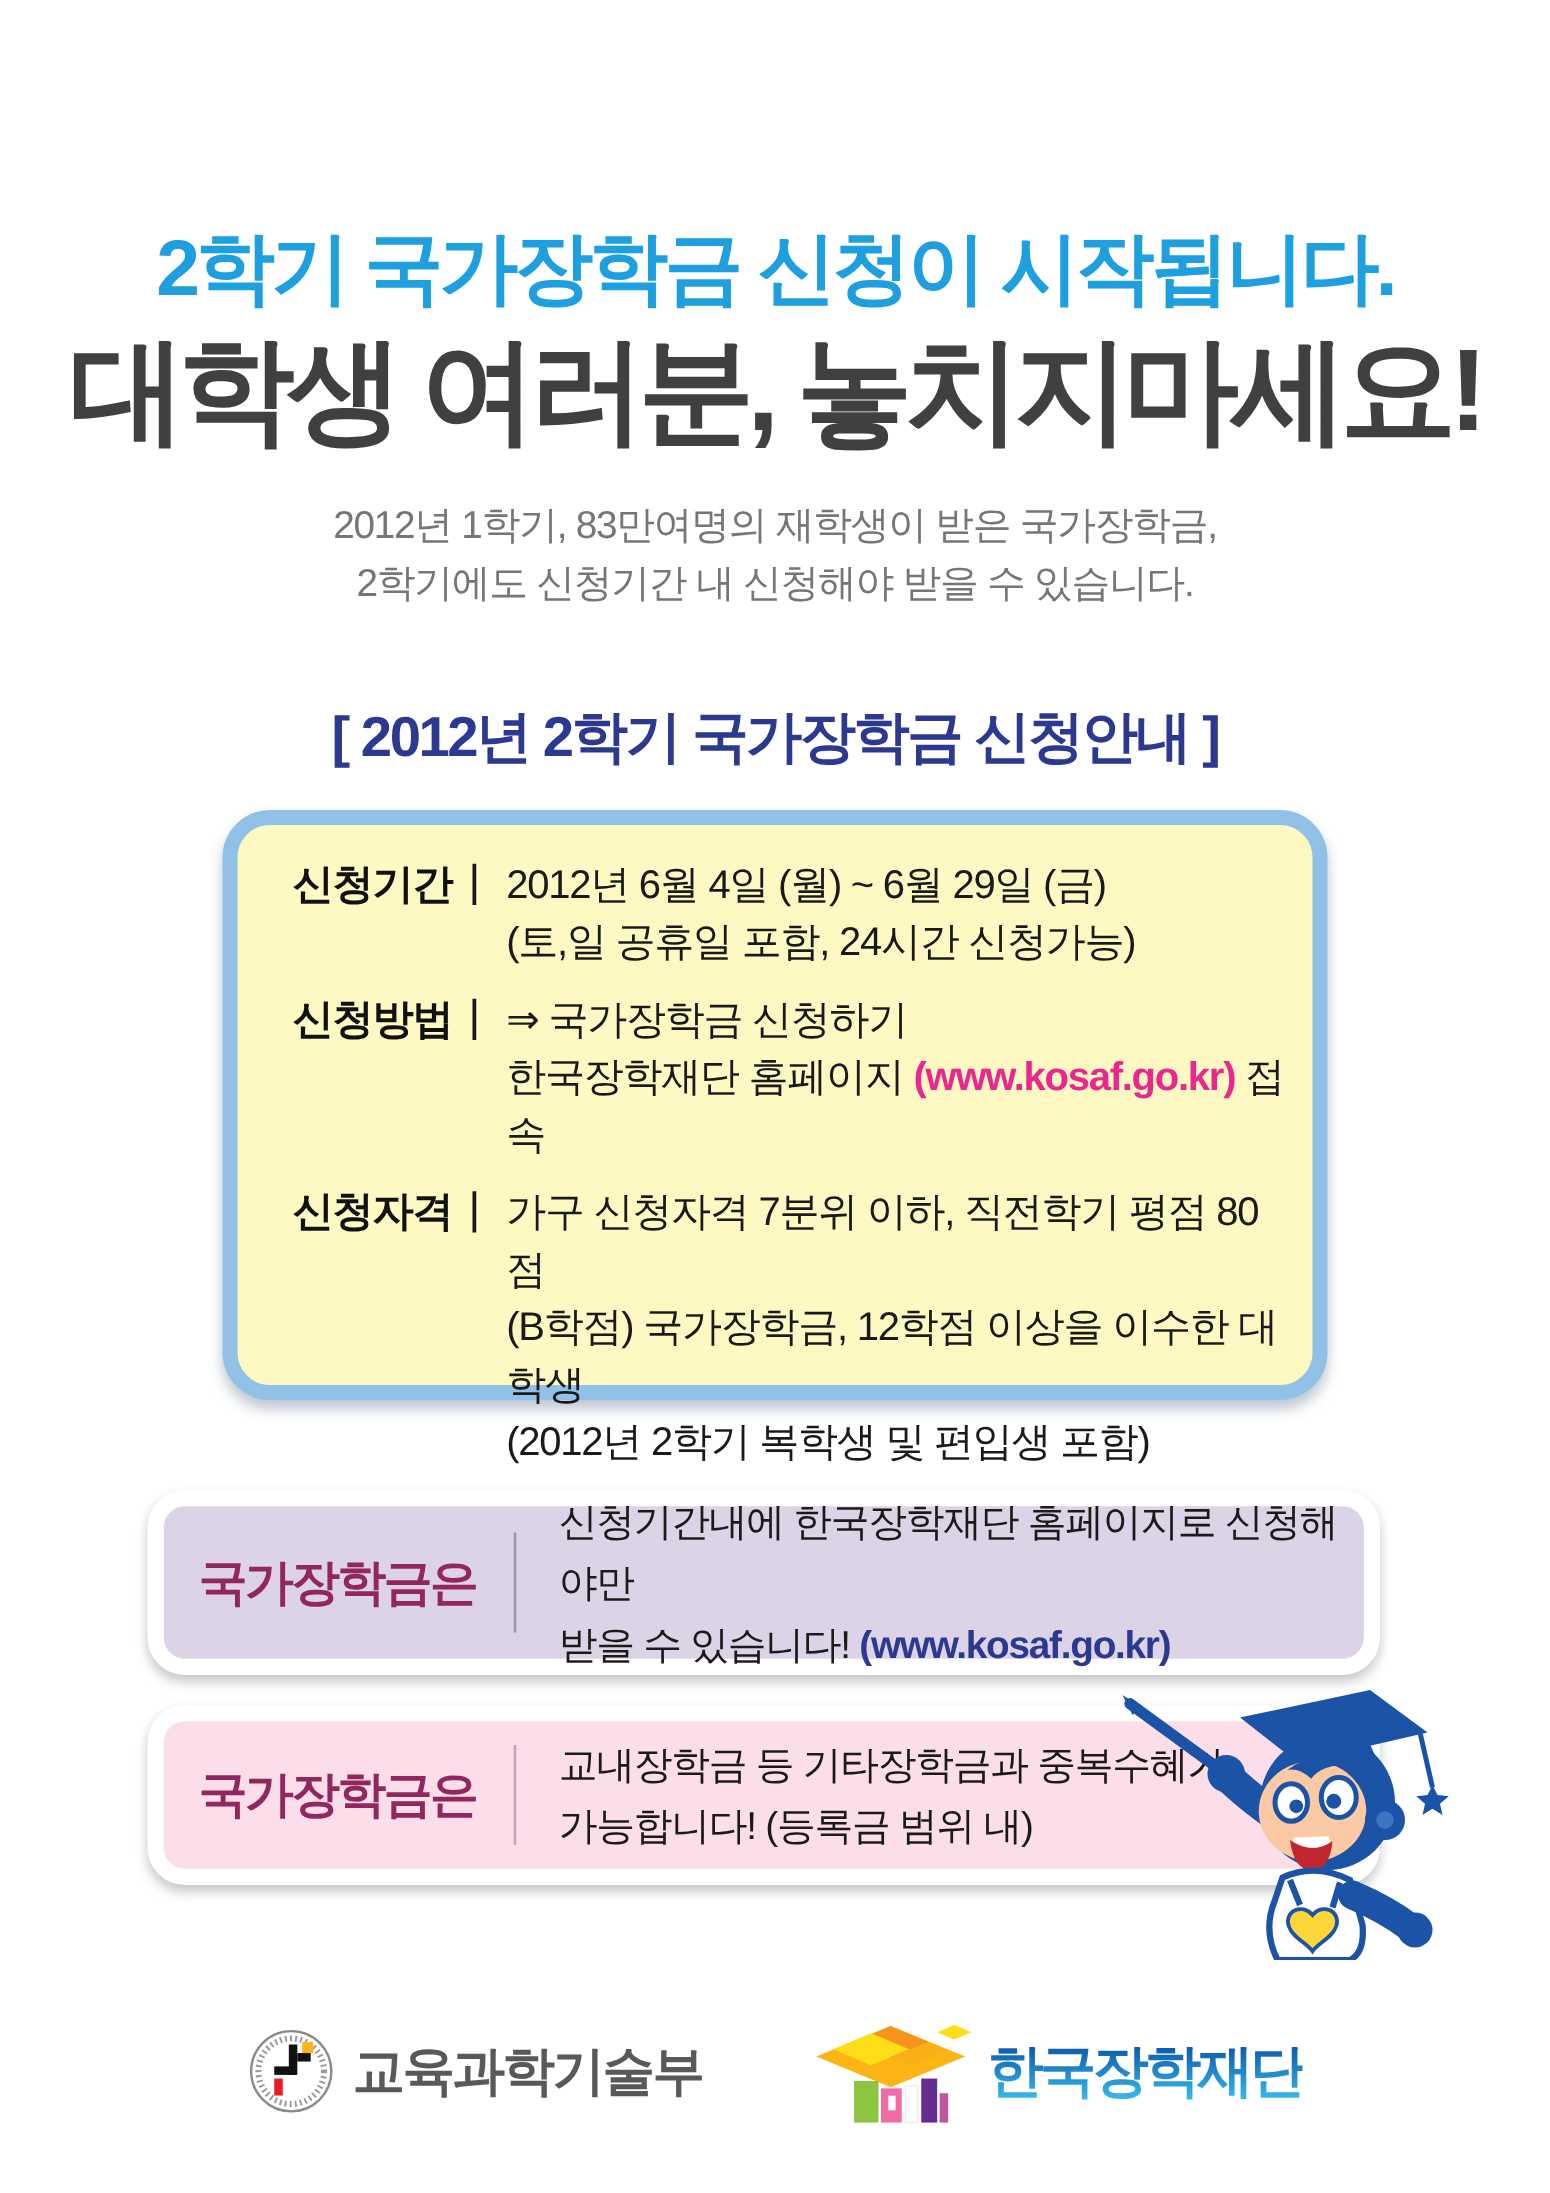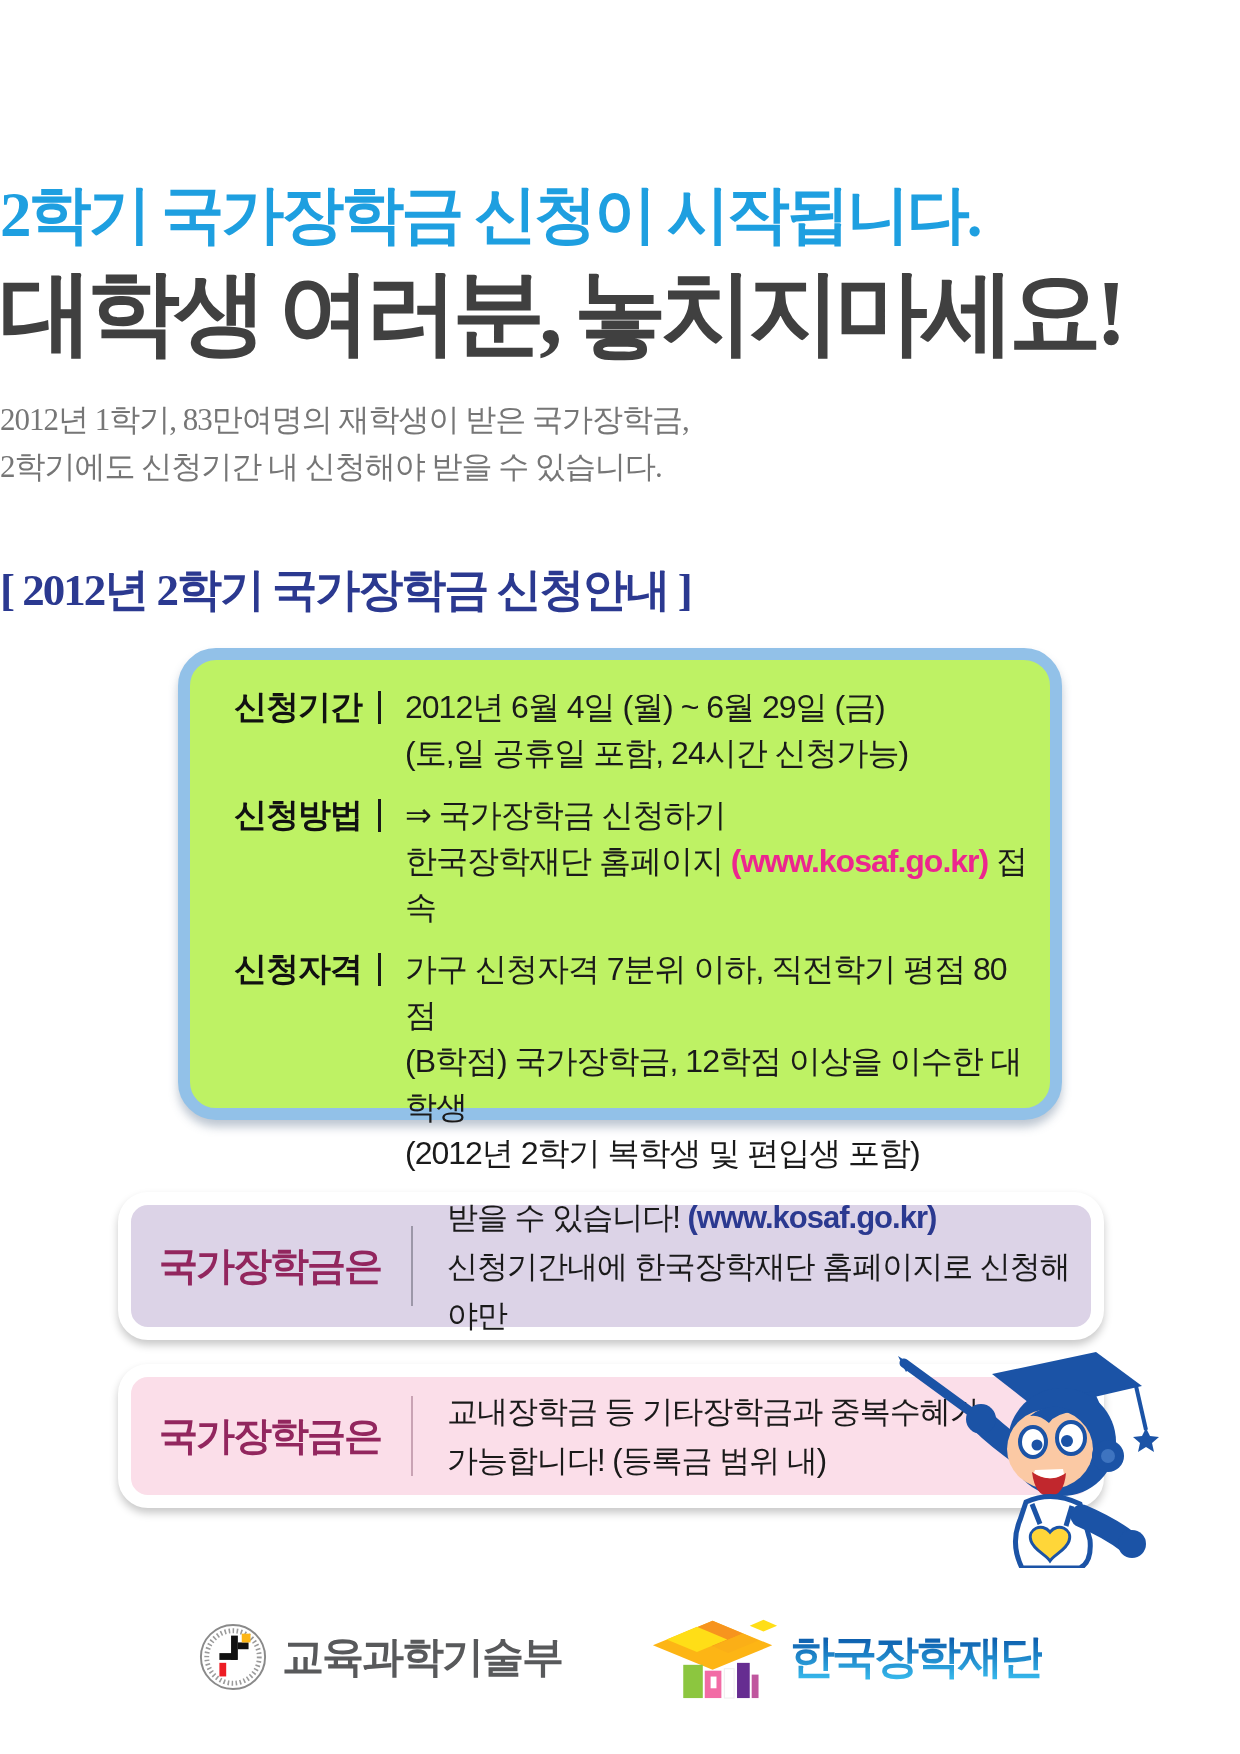--- a/index.html
+++ b/index.html
@@ -1,32 +1,32 @@
 <!DOCTYPE html>
 <html><head>
 <meta charset="utf-8">
 <style>
   html,body{margin:0;padding:0;}
   body{
     width:1240px;height:1754px;background:#ffffff;position:relative;overflow:hidden;
     font-family:"Liberation Sans","DejaVu Sans",sans-serif;
   }
   .abs{position:absolute;}
-  .center{left:0;width:1240px;text-align:left;font-family:Liberation Serif, serif;}
+  .center{left:0;width:1240px;text-align:center;}
 
   
   .title-light{top:172px;font-size:63px;font-weight:700;color:#1E9FE0;letter-spacing:-3px;}
   .title-dark{top:250px;font-size:93px;font-weight:900;color:#404040;letter-spacing:-6px;}
   .subtitle{top:372px;font-size:31px;color:#767676;line-height:47px;letter-spacing:-1px;margin-top:24px;}
 
   
   .guide-heading{top:560px;font-size:45px;font-weight:800;color:#2B3990;letter-spacing:-2px;}
   .guide-box{
     left:178px;top:648px;width:884px;height:472px;box-sizing:border-box;
-    background:#bef264;border:12px solid #92C1E8;border-radius:38px;
+    background:#fef9c3;border:12px solid #92C1E8;border-radius:38px;
     box-shadow:0 7px 10px rgba(110,130,155,.45);
     padding:24px 20px 0 44px;
   }
   .g-row{display:flex;align-items:flex-start;margin-bottom:16px;}
   .g-row:nth-child(3){margin-bottom:10px;}
   .g-label{font-size:33px;font-weight:800;color:#111;line-height:46px;letter-spacing:-1px;white-space:nowrap;}
   .g-bar{width:3px;height:33px;background:#1a1a1a;margin:7px 24px 0 16px;flex:none;}
   .g-content{font-size:32px;color:#1a1a1a;line-height:46px;letter-spacing:-1px;}
   .g-phone{font-size:38px;font-weight:800;letter-spacing:2px;line-height:46px;color:#000;}
   .url-pink{color:#EC268F;font-weight:700;}
@@ -100,22 +100,22 @@
     <div class="g-label">상담센터</div>
     <div class="g-bar"></div>
     <div class="g-content g-phone">1666 - 5114</div>
   </div>
 </div>
 
 <div class="abs notice notice-purple">
   <div class="n-label">국가장학금은</div>
   <div class="n-bar"></div>
   <div class="n-body">
+    <div>신청기간내에 한국장학재단 홈페이지로 신청해야만</div>
     <div><span>받을 수 있습니다! </span><span class="url-blue">(www.kosaf.go.kr)</span></div>
-    <div>신청기간내에 한국장학재단 홈페이지로 신청해야만</div>
   </div>
 </div>
 
 <div class="abs notice notice-pink">
   <div class="n-label">국가장학금은</div>
   <div class="n-bar"></div>
   <div class="n-body">
     <div>교내장학금 등 기타장학금과 중복수혜가</div>
     <div>가능합니다! (등록금 범위 내)</div>
   </div>

